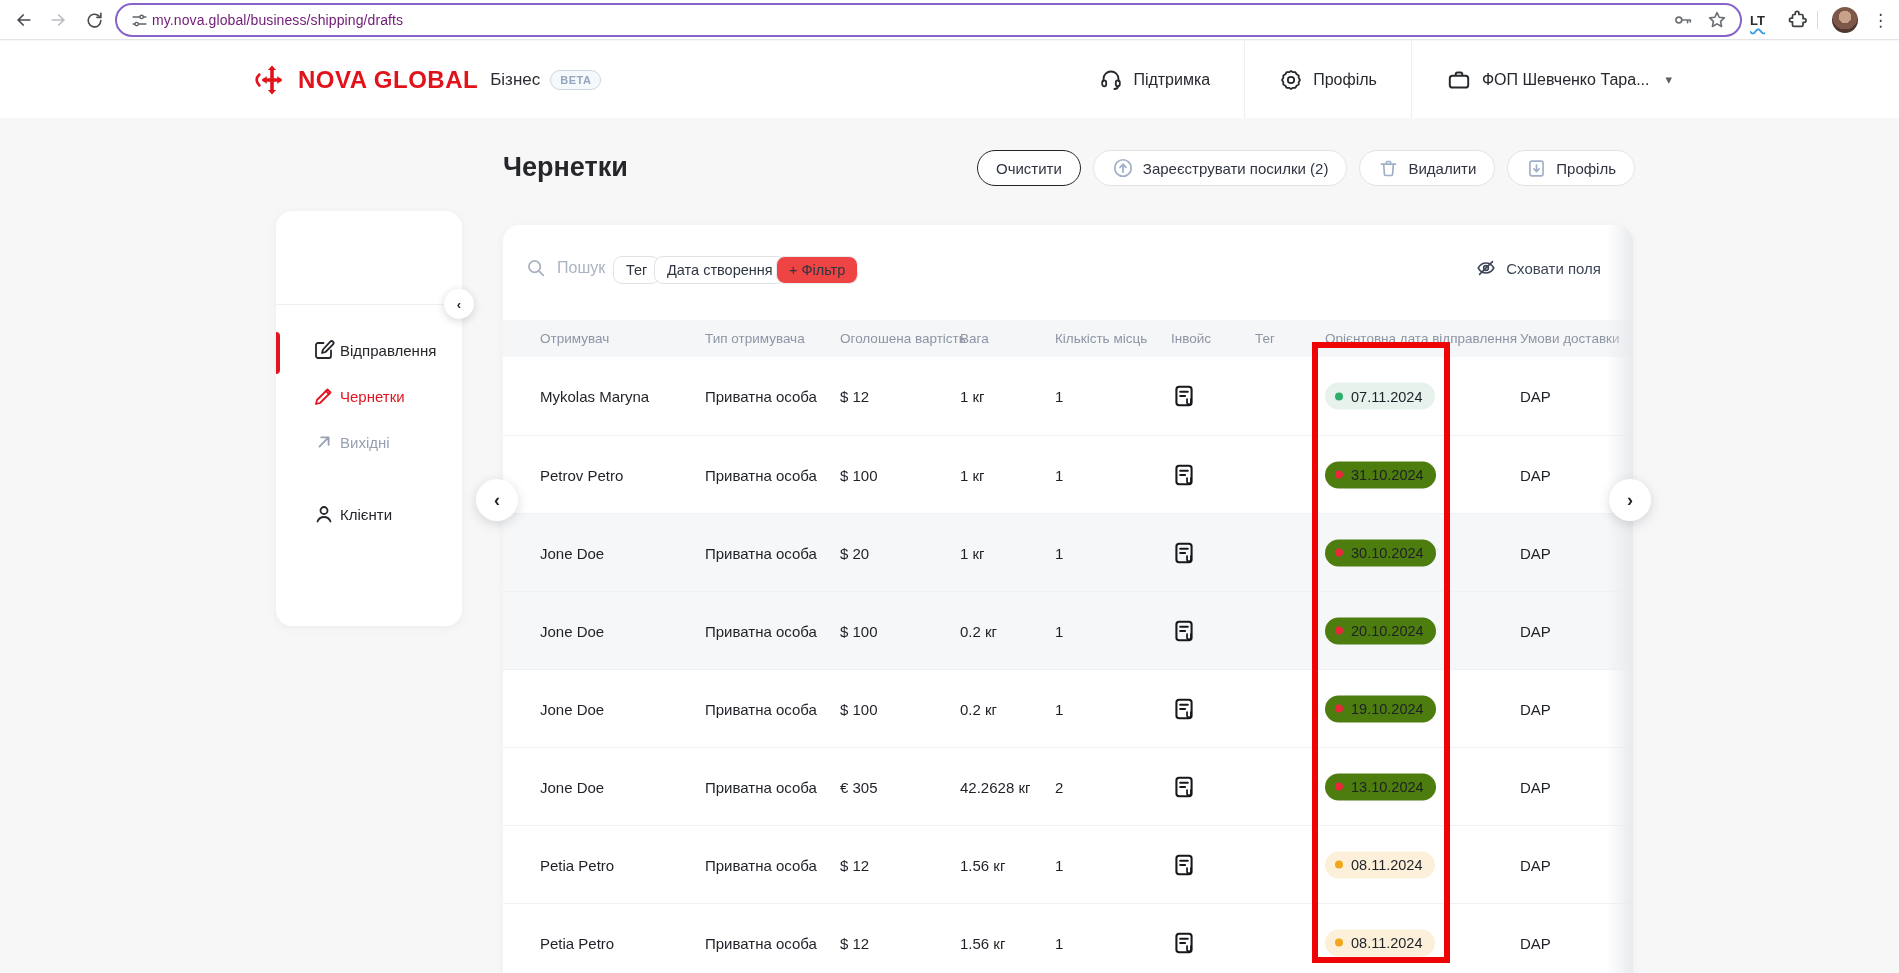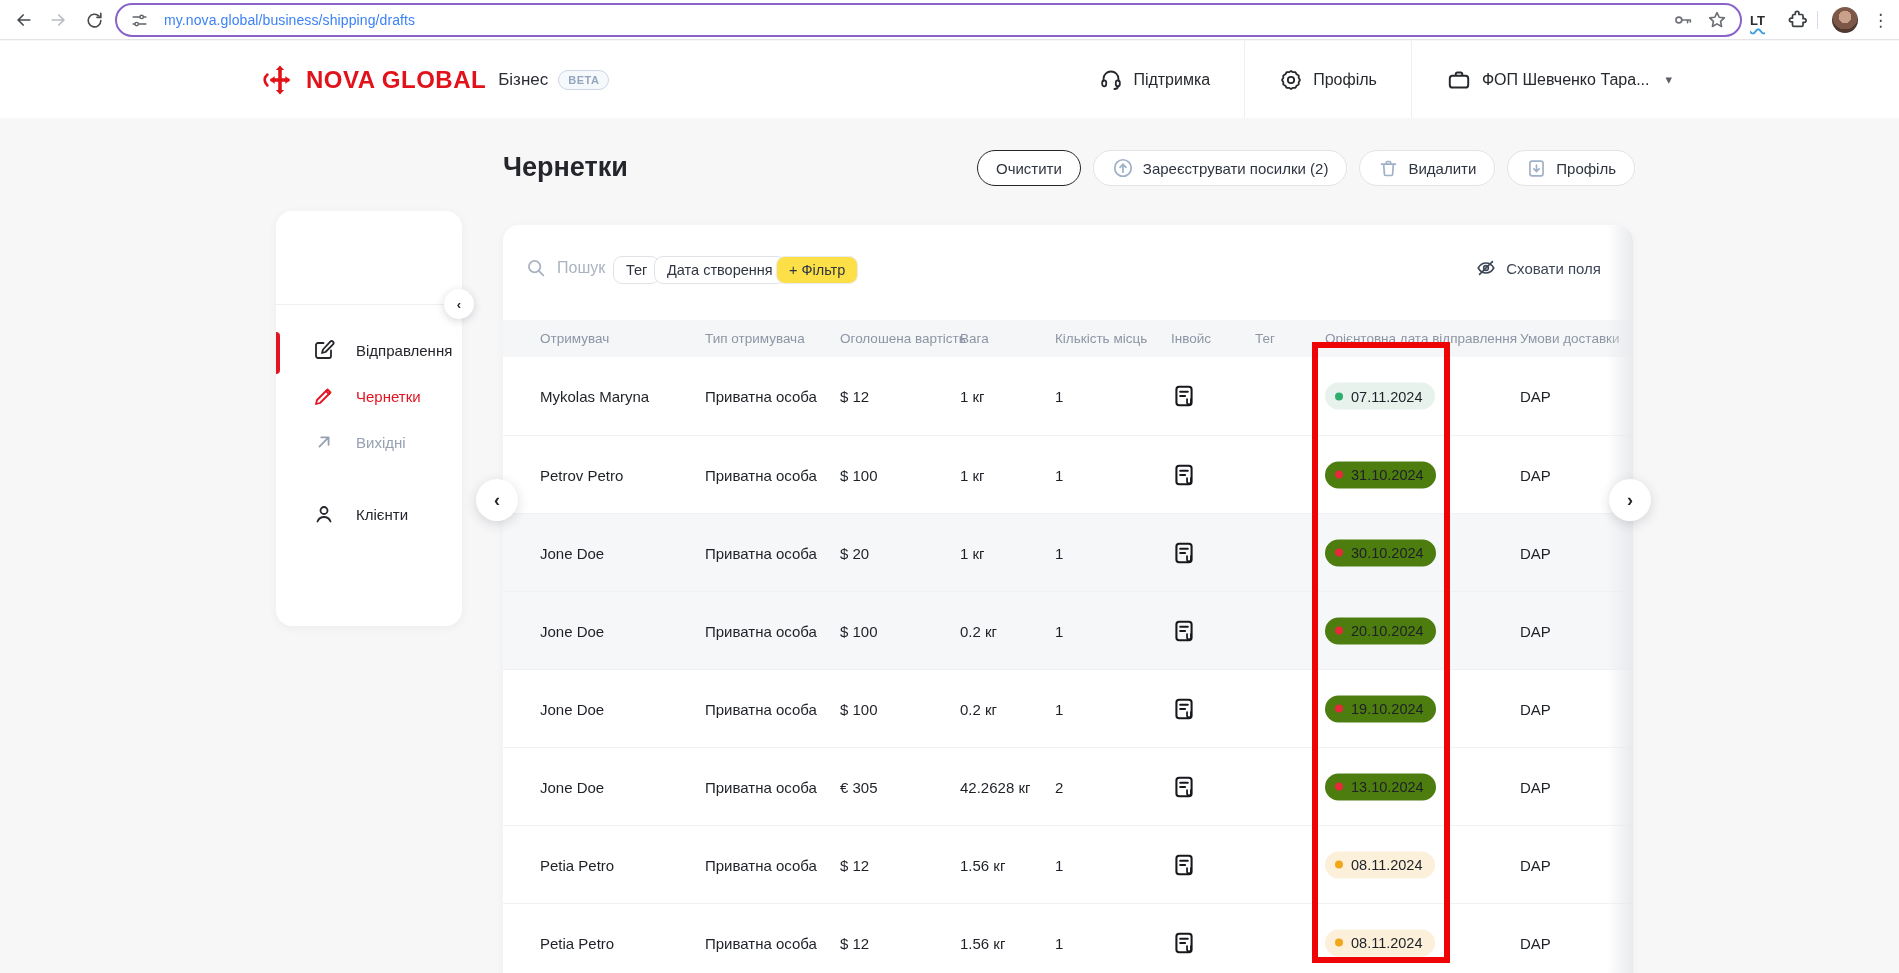--- a/index.html
+++ b/index.html
@@ -5,31 +5,31 @@
   * { margin:0; padding:0; box-sizing:border-box; }
   html,body { width:1899px; height:973px; }
   body { font-family:"Liberation Sans","DejaVu Sans",sans-serif; background:#f7f7f8; position:relative; overflow:hidden; color:#24262b; }
 
   
   .chrome { position:absolute; left:0; top:0; width:1899px; height:40px; background:#fff; border-bottom:1px solid #e4e4e6; z-index:50; }
   .chrome .nav-ic { position:absolute; top:8px; width:24px; height:24px; font-size:18px; color:#474a4e; display:flex; align-items:center; justify-content:center; }
   .chrome .fwd { color:#b9bcc0; }
   .urlbar { position:absolute; left:115px; top:3px; width:1627px; height:34px; border:2px solid #8a63c9; border-radius:18px; background:#fff; display:flex; align-items:center; }
   .urlbar .tune { margin-left:14px; }
-  .urlbar .url { margin-left:16px; font-size:14px; color:#3b82f6; letter-spacing:.1px; flex:1; white-space:nowrap; overflow:hidden; }
+  .urlbar .url { margin-left:4px; font-size:14px; color:#701a75; letter-spacing:.1px; flex:1; white-space:nowrap; overflow:hidden; }
   .urlbar .bar-ic { width:22px; height:22px; margin-right:12px; flex:none; }
   .ext-area { position:absolute; right:0; top:0; height:40px; display:flex; align-items:center; }
   .lt-ic { font-weight:bold; font-size:13px; color:#2b2d31; text-decoration:underline wavy #3b9de0 2px; text-underline-offset:3px; margin-right:22px; }
   .ext-sep { width:1px; height:18px; background:#e3d3f2; margin:0 14px 0 8px; }
   .avatar { width:26px; height:26px; border-radius:50%; background:radial-gradient(circle at 50% 38%, #c9a18a 0 30%, #7d5848 31% 60%, #4f382f 61%); margin-right:14px; }
   .kebab { font-size:17px; color:#474a4e; margin-right:10px; letter-spacing:0; }
 
   
   .appheader { position:absolute; left:0; top:41px; width:1899px; height:77px; background:#fff; }
-  .logo-wrap { position:absolute; left:262px; top:0; height:77px; display:flex; align-items:center; }
+  .logo-wrap { position:absolute; left:254px; top:0; height:77px; display:flex; align-items:center; }
   .logo-mark { width:36px; height:36px; margin-right:8px; }
   .logo-text { font-size:24px; font-weight:800; color:#e2121b; letter-spacing:.5px; white-space:nowrap; }
   .logo-suffix { font-size:17px; color:#2a2d33; margin-left:12px; }
   .beta { margin-left:10px; font-size:11px; font-weight:bold; color:#94a6be; border:1px solid #ccd6e4; background:#f6f9fc; border-radius:10px; padding:3px 9px; letter-spacing:.5px; }
   .hdr-right { position:absolute; right:227px; top:0; height:77px; display:flex; align-items:center; }
   .hdr-item { display:flex; align-items:center; gap:10px; font-size:16px; color:#25282d; cursor:pointer; white-space:nowrap; }
   .hdr-div { width:1px; height:77px; background:#efefef; margin:0 34px; }
   .chev { font-size:13px; color:#5a5e66; margin-left:6px; }
 
   
@@ -42,35 +42,35 @@
 
   
   .sidebar { position:absolute; left:276px; top:211px; width:186px; height:415px; background:#fff; border-radius:16px; box-shadow:0 2px 10px rgba(30,35,45,.05); }
   .send-row { position:absolute; left:16px; top:24px; display:flex; align-items:center; gap:12px; cursor:pointer; }
   .send-circle { width:54px; height:54px; border-radius:50%; background:#cf2532; display:flex; align-items:center; justify-content:center; }
   .send-label { font-size:15px; color:#24262b; }
   .side-div { position:absolute; left:0; top:93px; width:100%; height:1px; background:#efefef; }
   .collapse-btn { position:absolute; left:168px; top:78px; width:30px; height:30px; border-radius:50%; background:#fff; box-shadow:0 2px 8px rgba(30,35,45,.18); display:flex; align-items:center; justify-content:center; font-size:13px; font-weight:bold; color:#24262b; cursor:pointer; z-index:5; }
   .active-bar { position:absolute; left:0; top:121px; width:4px; height:42px; background:#e31422; border-radius:0 4px 4px 0; }
   .side-items { position:absolute; left:0; top:116px; width:100%; }
-  .side-item { display:flex; align-items:center; gap:20px; padding:11px 0 11px 36px; font-size:15px; color:#24262b; cursor:pointer; }
+  .side-item { display:flex; align-items:center; gap:4px; padding:11px 0 11px 36px; font-size:15px; color:#24262b; cursor:pointer; }
   .side-item.gap-before { margin-top:26px; }
   .side-item.active { color:#e31422; }
   .side-item.muted { color:#97a1b2; }
   .side-item .ic { width:24px; height:24px; flex:none; display:flex; align-items:center; justify-content:center; }
 
   
   .card { position:absolute; left:503px; top:225px; width:1130px; height:761px; background:#fff; border-radius:16px 16px 0 0; box-shadow:0 2px 10px rgba(30,35,45,.04); overflow:hidden; }
   .card-fade { position:absolute; right:0; top:0; width:26px; height:100%; background:linear-gradient(to right, rgba(233,234,237,0), #e9eaed); z-index:4; pointer-events:none; }
 
   .filterbar { position:absolute; left:0; top:0; width:100%; height:95px; }
   .searchbox { position:absolute; left:22px; top:32px; display:flex; align-items:center; gap:10px; }
   .search-ph { font-size:16px; color:#aab3c0; }
   .pill { position:absolute; top:31px; height:28px; display:flex; align-items:center; border:1px solid #dfe3e8; background:#fff; border-radius:9px; padding:0 12px; font-size:14.5px; color:#2f3540; cursor:pointer; white-space:nowrap; }
-  .pill.filled { background:#fde047; border-color:#e9ebee; }
+  .pill.filled { background:#ef4444; border-color:#e9ebee; }
   .hide-fields { position:absolute; right:32px; top:32px; display:flex; align-items:center; gap:9px; font-size:15px; color:#3c4656; cursor:pointer; }
 
   .thead { position:absolute; left:0; top:95px; width:100%; height:37px; background:#f5f6f7; }
   .th { position:absolute; top:0; height:37px; display:flex; align-items:center; font-size:13.5px; color:#8d95a5; white-space:nowrap; }
   .tbody { position:absolute; left:0; top:132px; width:100%; }
   .trow { position:relative; width:100%; height:78px; background:#fff; }
   .trow + .trow { border-top:1px solid #f0f1f4;text-align:center; }
   .trow.selected { background:#f6f7f8; }
   .td { position:absolute; top:50%; transform:translateY(-50%); font-size:15px; color:#1e2127; white-space:nowrap; }
   .date-badge { display:inline-flex; align-items:center; gap:8px; height:27px; border-radius:14px; padding:0 12px 0 10px; font-size:14.5px; color:#1e2127; }

